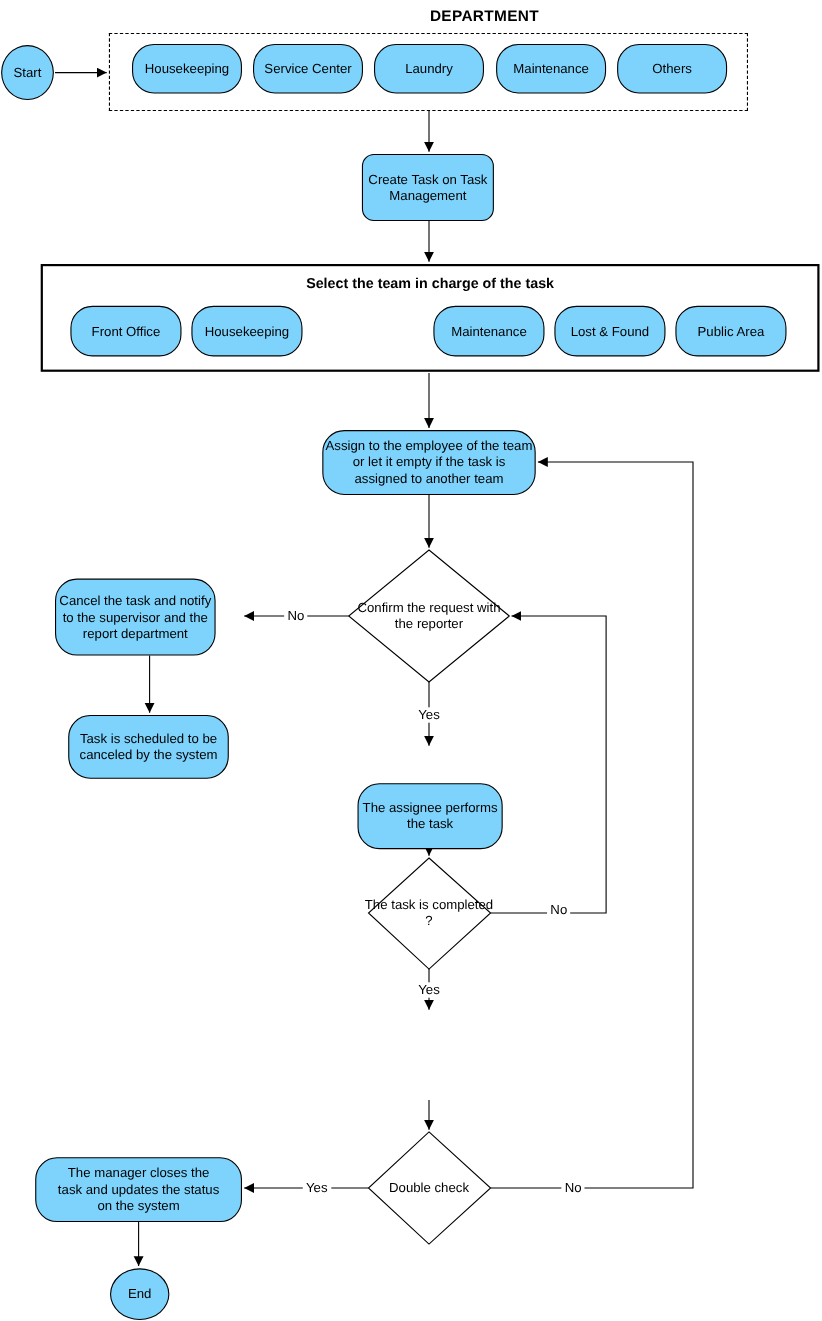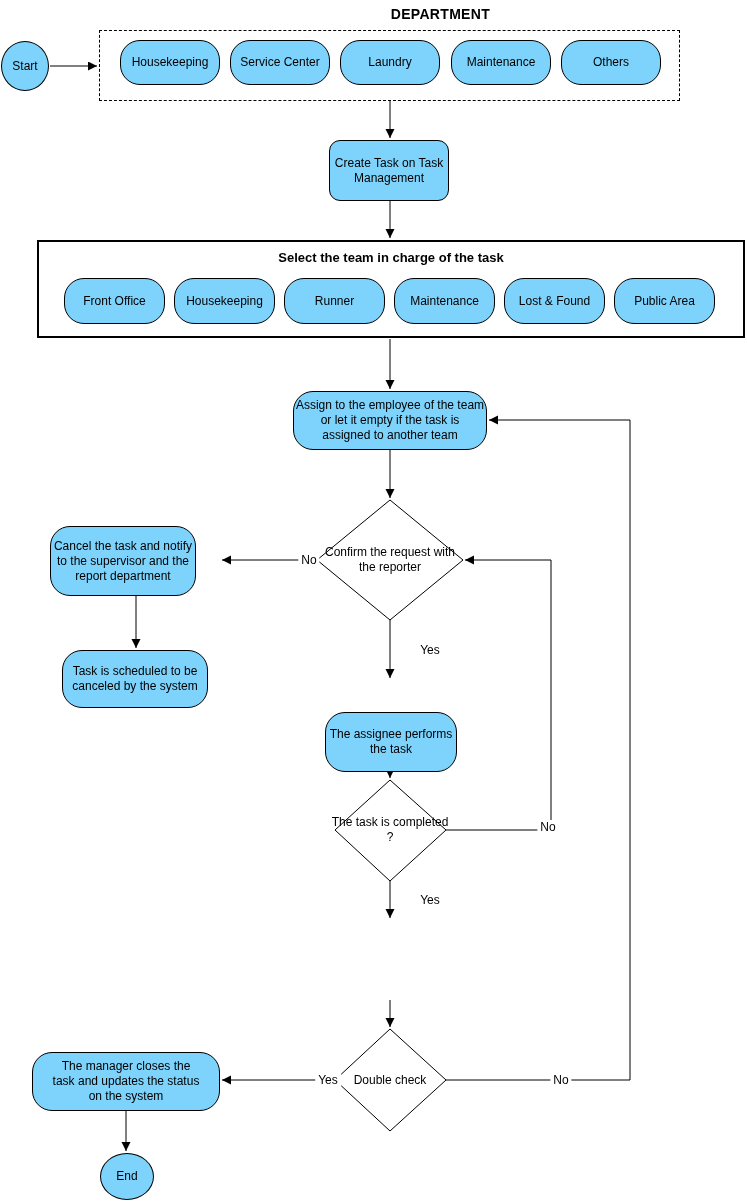--- a/index.html
+++ b/index.html
@@ -72,21 +72,20 @@
     line-height: 15px;
     background: transparent;
   }
   .edge-label {
     position: absolute;
     transform: translate(-50%, -50%);
     font-size: 12px;
     line-height: 14px;
     background: #ffffff;
     padding: 0 3px;
-    margin-left: 40px;
   }
 </style>
 </head>
 <body>
 
 <div class="canvas">
 
   <svg class="connector-layer" width="747" height="1201" viewBox="0 0 747 1201" xmlns="http://www.w3.org/2000/svg">
     <defs>
       <marker id="ah" markerWidth="10" markerHeight="10" refX="9" refY="4.5" orient="auto" markerUnits="userSpaceOnUse">
@@ -128,21 +127,20 @@
   <div class="node rounded" style="left:451px; top:40px; width:100px; height:45px;">Maintenance</div>
   <div class="node rounded" style="left:561px; top:40px; width:100px; height:45px;">Others</div>
 
   <div class="node rounded" style="left:329px; top:140px; width:120px; height:61px; border-radius:11px;">Create Task on Task Management</div>
 
   <div class="group-solid" style="left:37px; top:240px; width:708px; height:98px;">
     <div class="group-title">Select the team in charge of the task</div>
   </div>
   <div class="node rounded" style="left:64px; top:278px; width:101px; height:46px;">Front Office</div>
   <div class="node rounded" style="left:174px; top:278px; width:101px; height:46px;">Housekeeping</div>
-  <div class="node rounded" style="left:284px; top:278px; width:101px; height:46px;">Runner</div>
   <div class="node rounded" style="left:394px; top:278px; width:101px; height:46px;">Maintenance</div>
   <div class="node rounded" style="left:504px; top:278px; width:101px; height:46px;">Lost &amp; Found</div>
   <div class="node rounded" style="left:614px; top:278px; width:101px; height:46px;">Public Area</div>
 
   <div class="node rounded" style="left:293px; top:391px; width:194px; height:59px; padding:1px;">Assign to the employee of the team or let it empty if the task is assigned to another team</div>
 
   <div class="diamond-label" style="left:390px; top:560px; width:150px;">Confirm the request with the reporter</div>
   <div class="diamond-label" style="left:390px; top:830px; width:120px;">The task is completed ?</div>
   <div class="diamond-label" style="left:390px; top:1080px; width:110px;">Double check</div>
 

